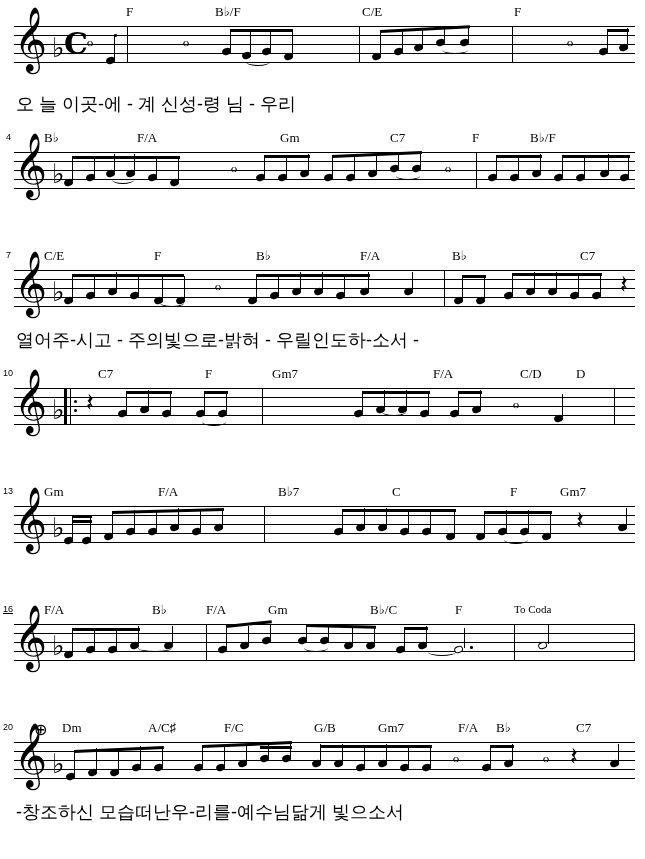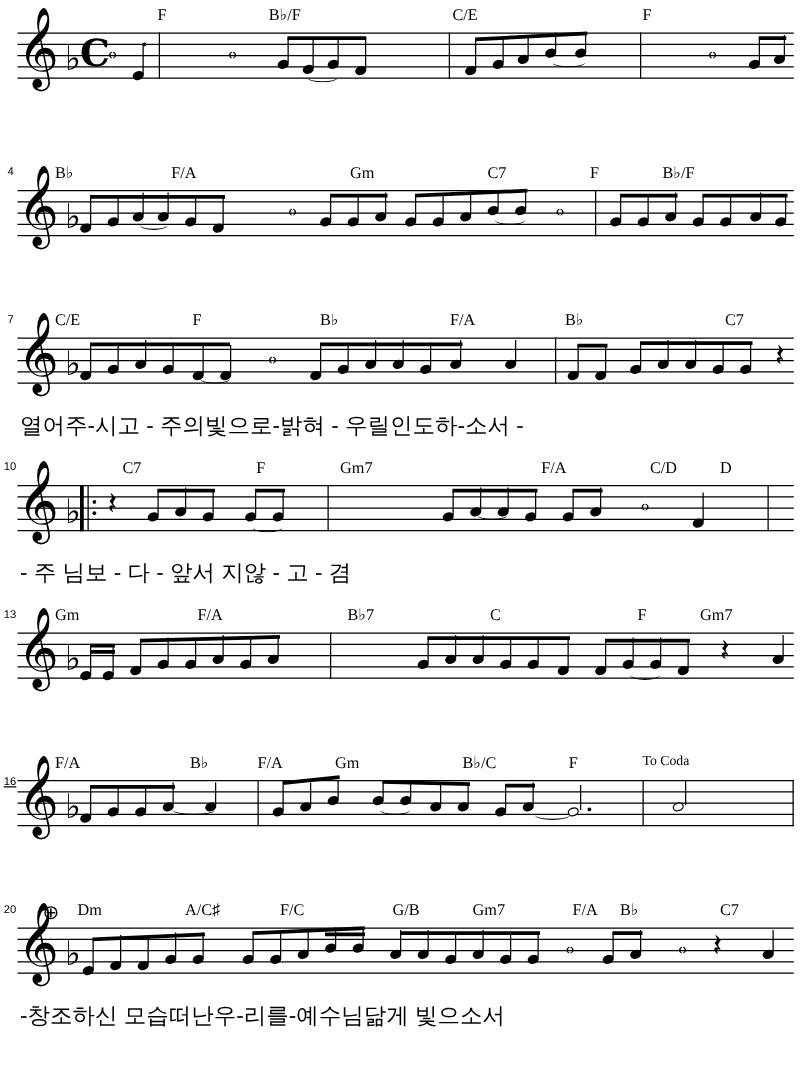--- a/index.html
+++ b/index.html
@@ -247,20 +247,21 @@
       <div class="barline" style="left:498px;"></div>
 
       <div class="rest8" style="left:552px; top:-1px;">𝅖</div>
       <div class="note" style="left:585px; top:22px;"></div>
       <div class="note" style="left:605px; top:18px;"></div>
       <div class="stem" style="left:593px; top:4px; height:20px;"></div>
       <div class="stem" style="left:613px; top:2px; height:18px;"></div>
       <div class="beam" style="left:593px; top:3px; width:22px;"></div>
     </div>
 
+    <div class="lyrics">오 늘        이곳-에  -   계 신성-령 님   -  우리</div>
   </div>
 
   <div class="system">
     <div class="measure-num" style="left:6px; top:6px;">4</div>
     <div class="chord" style="left:44px;">B♭</div>
     <div class="chord" style="left:137px;">F/A</div>
     <div class="chord" style="left:280px;">Gm</div>
     <div class="chord" style="left:390px;">C7</div>
     <div class="chord" style="left:472px;">F</div>
     <div class="chord" style="left:530px;">B♭/F</div>
@@ -475,21 +476,20 @@
       <div class="beam" style="left:444px; top:3px; width:24px;"></div>
 
       <div class="rest8" style="left:498px; top:-1px;">𝅖</div>
 
       <div class="note" style="left:540px; top:27px;"></div>
       <div class="stem" style="left:548px; top:6px; height:23px;"></div>
 
       <div class="barline" style="left:600px;"></div>
     </div>
 
-    <div class="lyrics">- 주 님보 - 다  -   앞서 지않 - 고    -      겸</div>
   </div>
 
   <div class="system">
     <div class="measure-num" style="left:3px; top:6px;">13</div>
     <div class="chord" style="left:44px;">Gm</div>
     <div class="chord" style="left:158px;">F/A</div>
     <div class="chord" style="left:278px;">B♭7</div>
     <div class="chord" style="left:392px;">C</div>
     <div class="chord" style="left:510px;">F</div>
     <div class="chord" style="left:560px;">Gm7</div>
@@ -552,21 +552,21 @@
 
       <div class="rest4" style="left:562px; top:2px;">𝄽</div>
 
       <div class="note" style="left:604px; top:18px;"></div>
       <div class="stem" style="left:612px; top:2px; height:18px;"></div>
     </div>
 
   </div>
 
   <div class="system">
-    <div class="measure-num" style="left:3px; top:22px;text-decoration:underline;">16</div>
+    <div class="measure-num" style="left:3px; top:6px;text-decoration:underline;">16</div>
     <div class="chord" style="left:44px;">F/A</div>
     <div class="chord" style="left:152px;">B♭</div>
     <div class="chord" style="left:206px;">F/A</div>
     <div class="chord" style="left:268px;">Gm</div>
     <div class="chord" style="left:370px;">B♭/C</div>
     <div class="chord" style="left:455px;">F</div>
     <div class="textmark" style="left:514px; top:5px;">To Coda</div>
 
     <div class="staff">
       <div class="line l0"></div>

